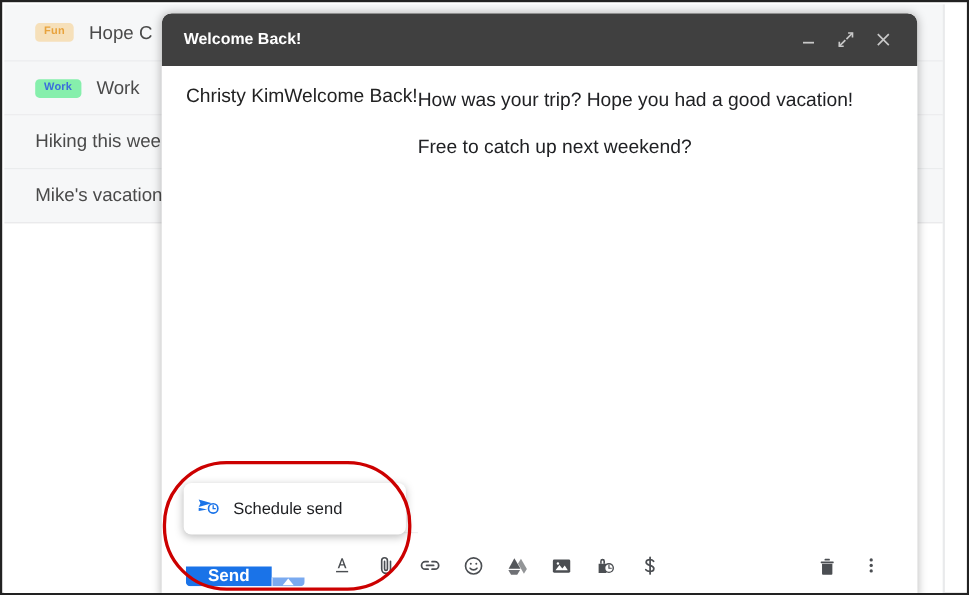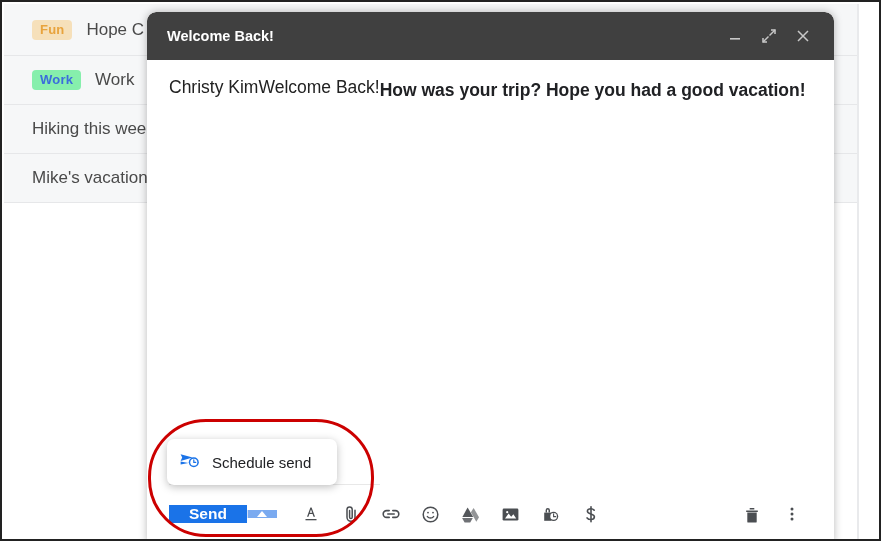--- a/index.html
+++ b/index.html
@@ -32,21 +32,21 @@
     padding-left: 28px;
     background: #f6f7f8;
     border-bottom: 1px solid #e6e7e9;
     font-size: 17px;
     color: #4a4a4a;
   }
   .mail-row.plain { background: #f6f7f8; }
   .mail-row:nth-child(1) { height: 52px; }
   .chip {
     display: inline-block;
-    font-size: 13px;
+    font-size: 10px;
     font-weight: bold;
     padding: 3px 8px 4px 8px;
     border-radius: 4px;
     margin-right: 14px;
     line-height: 1;
     letter-spacing: .2px;
   }
   .chip-fun  { background: #f6e0ba; color: #e8a33d; }
   .chip-work { background: #86efac; color: #3b6ddb; }
   .mail-subject { white-space: nowrap; }
@@ -112,36 +112,35 @@
   }
   #msg-area {
     padding-top: 20px;
     flex: 1;
   }
   .msg-para {
     font-size: 17.5px;
     color: #202124;
     margin-bottom: 21px;
     line-height: 1.25;
-    font-weight: bold;
   }
 
   
   #compose-toolbar {
     flex: 0 0 auto;
     height: 58px;
     display: flex;
     align-items: center;
     padding: 0 22px 0 22px;
     background: #ffffff;
     position: relative;
   }
   #send-group {
     display: flex;
-    align-items: center;
+    align-items: flex-end;
     height: 37px;
     border-radius: 4px;
     overflow: hidden;
     flex: 0 0 auto;
   }
   #send-button {
     background: #1a73e8;
     color: #ffffff;
     font-size: 15.5px;
     font-weight: bold;
@@ -166,21 +165,21 @@
     display: flex; align-items: center; justify-content: center;
     color: #4b4e52;
   }
   .tb-spacer { flex: 1; }
   .tb-icon svg { display: block; }
 
   
   #schedule-popup {
     position: absolute;
     left: 165px; top: 437px;
-    width: 170px;
+    width: 202px;
     background: #ffffff;
     border-radius: 7px;
     box-shadow: 0 2px 8px rgba(0,0,0,.26);
     padding: 11px 12px;
     display: flex;
     align-items: center;
     z-index: 30;
   }
   #schedule-popup .label {
     font-size: 15px;
@@ -254,20 +253,21 @@
         </svg>
       </div>
     </div>
 
     <div id="compose-body">
       <div class="field-row">Christy Kim</div>
       <div class="field-row">Welcome Back!</div>
 
       <div id="msg-area">
         <div class="msg-para">How was your trip? Hope you had a good vacation!</div>
+        <div class="msg-para">Free to catch up next weekend?</div>
       </div>
     </div>
 
     <div id="compose-toolbar">
 
       <div id="send-group">
         <button id="send-button">Send</button>
         <div id="send-dropdown">
           <svg width="12" height="8" viewBox="0 0 12 8">
               <path d="M6 1 L11 7 L1 7 Z" fill="#ffffff"></path>

